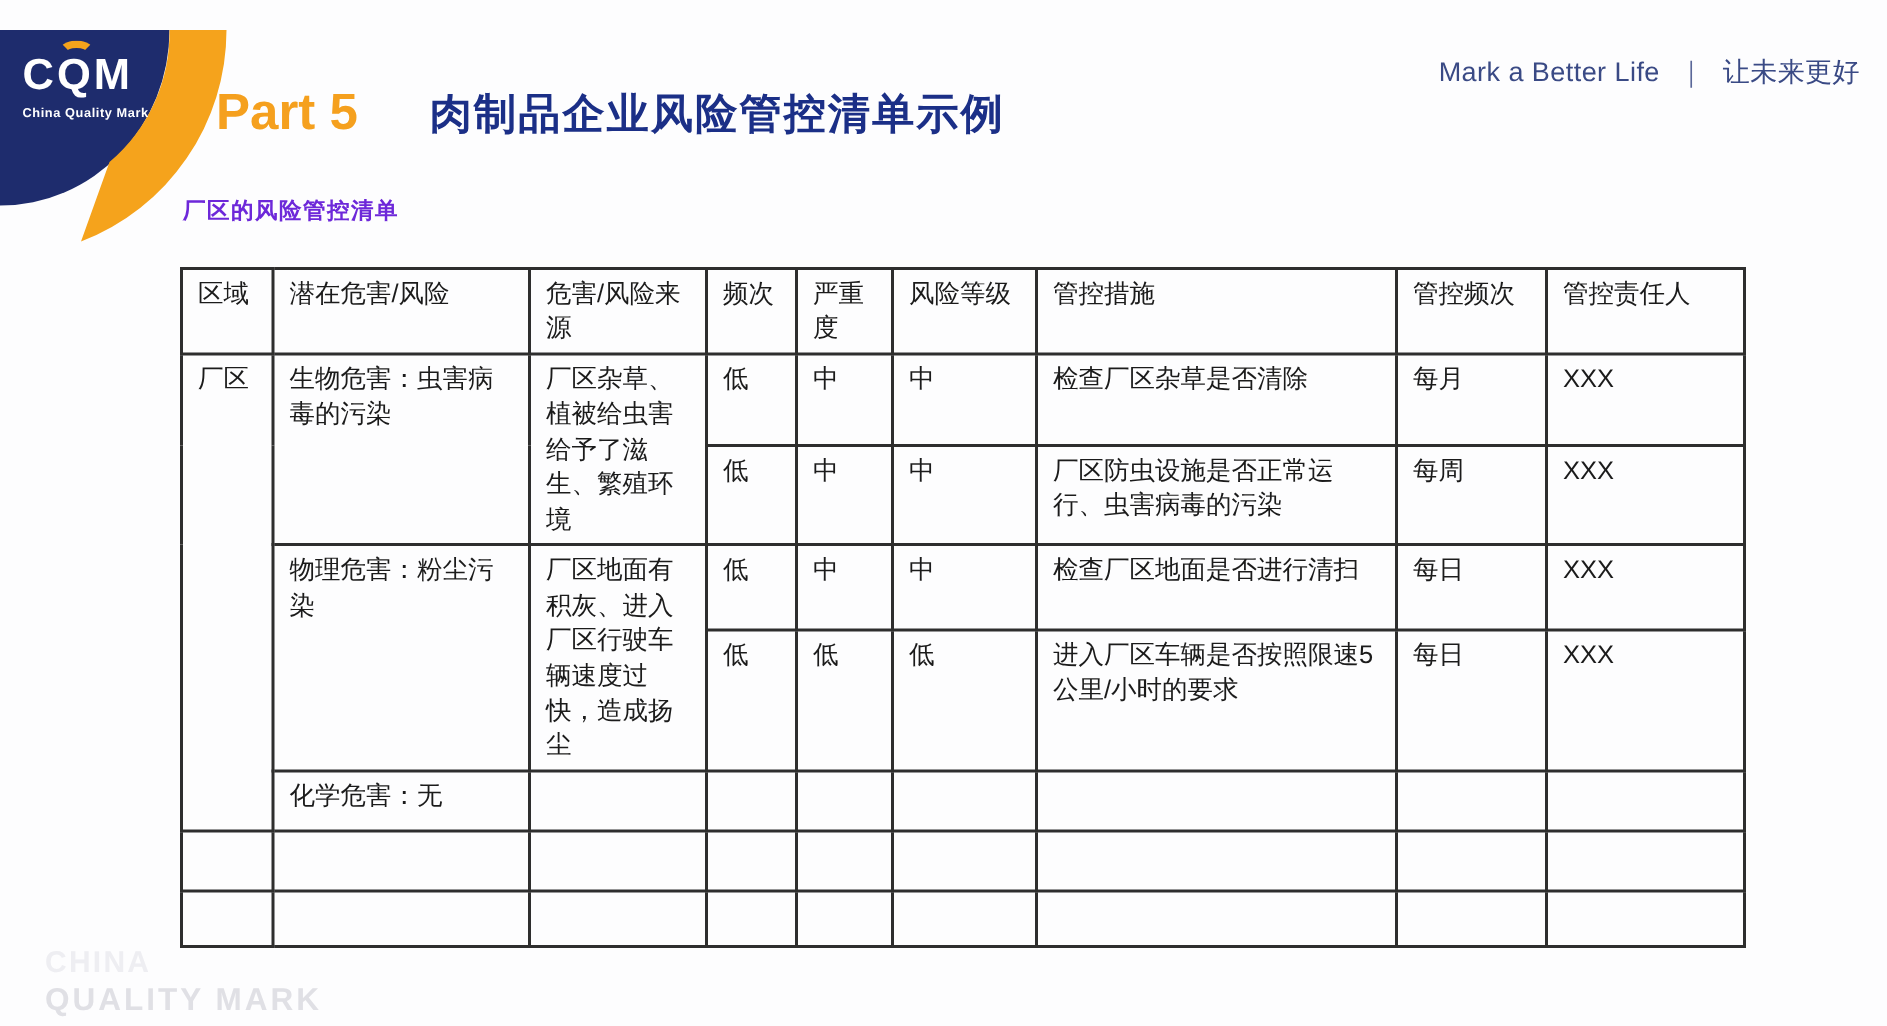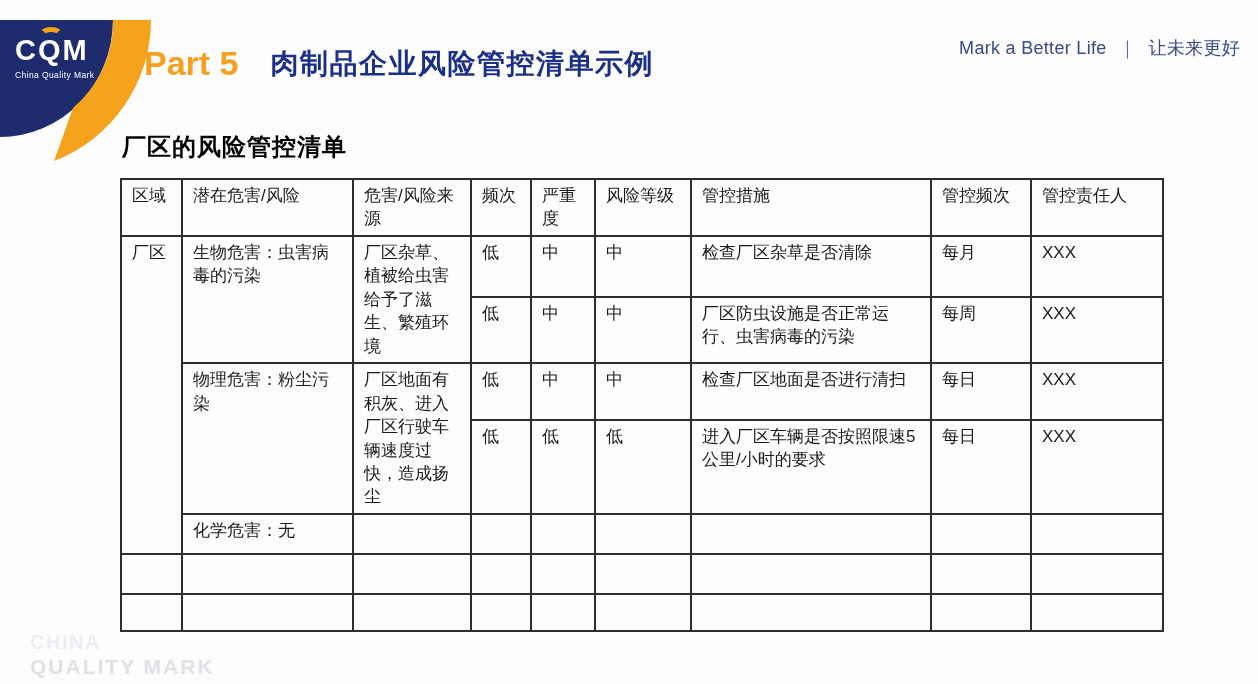--- a/index.html
+++ b/index.html
@@ -19,39 +19,39 @@
     position:absolute;left:15px;top:14px;
     font-size:29px;font-weight:bold;color:#ffffff;letter-spacing:2px;
   }
   .logo-arc{
     position:absolute;left:39px;top:7px;width:24px;height:16px;
     box-sizing:border-box;border:5px solid transparent;
     border-top-color:#f5a31c;border-radius:50%;
   }
   .logo-sub{
     position:absolute;left:15px;top:50px;
-    font-size:8.5px;font-weight:normal;color:#ffffff;letter-spacing:.4px;white-space:nowrap;
+    font-size:8.5px;font-weight:bold;color:#ffffff;letter-spacing:.4px;white-space:nowrap;
   }
 
   
   .tagline{
     position:absolute;right:18px;top:36px;
     font-size:18px;color:#3a4a85;letter-spacing:.3px;white-space:nowrap;
   }
   .tagline .sep{padding:0 12px;color:#5a6798;font-weight:300;}
   .title-row{
-    position:absolute;left:144px;top:44px;
-    display:flex;align-items:flex-end;gap:32px;white-space:nowrap;
+    position:absolute;left:144px;top:56px;
+    display:flex;align-items:flex-end;gap:48px;white-space:nowrap;
   }
   .part-label{font-size:34px;font-weight:bold;color:#f5a01e;}
   .title-zh{font-size:28px;font-weight:bold;color:#1b2f87;letter-spacing:1.5px;}
 
   .subtitle{
     position:absolute;left:122px;top:131px;
-    font-size:24px;font-weight:600;color:#000000;letter-spacing:1px;
+    font-size:15px;font-weight:600;color:#6d28d9;letter-spacing:1px;
   }
 
   
   table.risk{
     position:absolute;left:120px;top:178px;width:1042px;
     border-collapse:collapse;table-layout:fixed;
   }
   table.risk th, table.risk td{
     border:2px solid #2e2e2e;
     padding:4px 8px 4px 10px;

